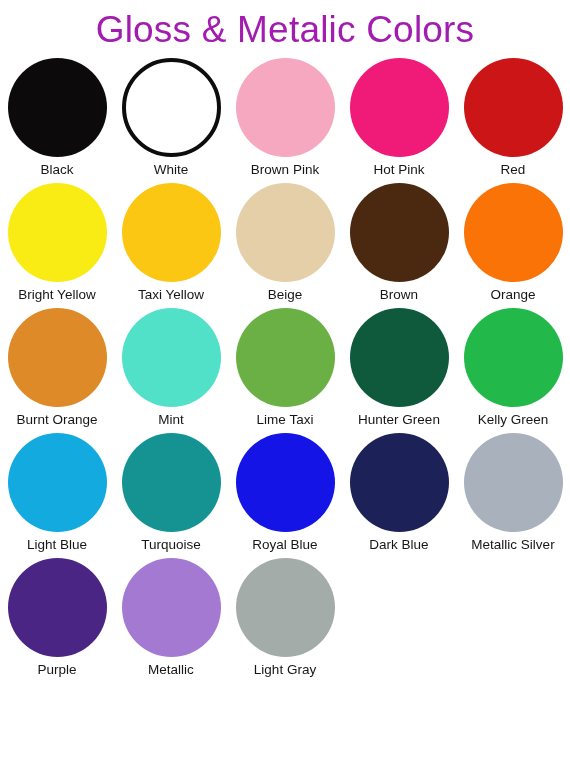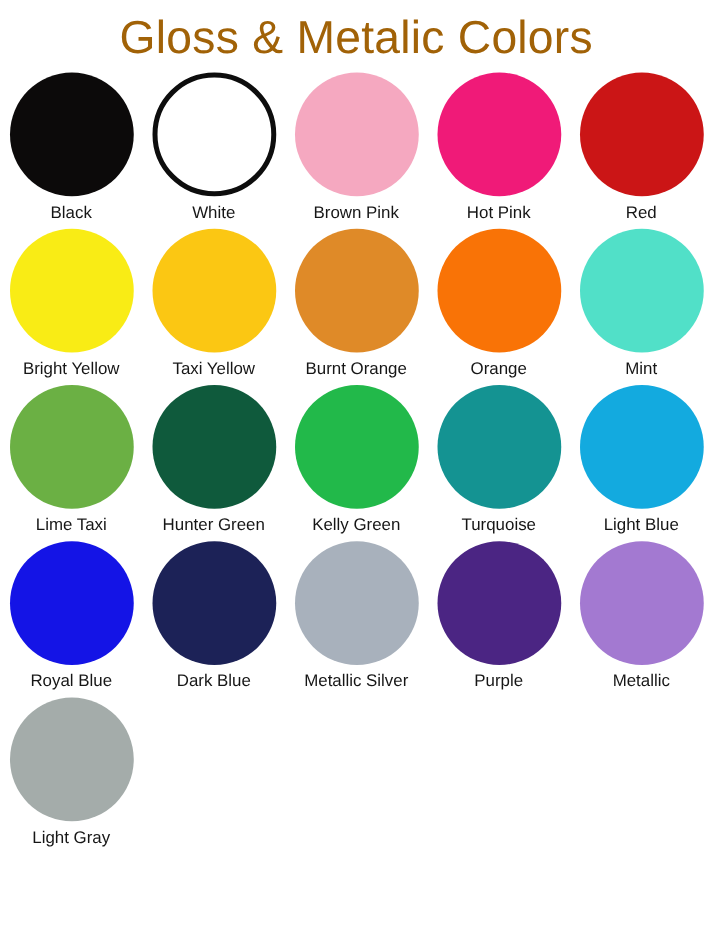--- a/index.html
+++ b/index.html
@@ -28,21 +28,21 @@
   .title {
     position: absolute;
     top: 8px;
     left: 0;
     width: 570px;
     text-align: center;
     font-size: 37px;
     font-weight: 400;
     letter-spacing: 0.2px;
     line-height: 44px;
-    color: #a16207;
+    color: #a21caf;
     font-family: "Liberation Sans", sans-serif;
     white-space: nowrap;
   }
 
   .grid {
     position: absolute;
     top: 58px;
     left: 0;
     width: 570px;
     display: grid;
@@ -117,52 +117,60 @@
 
     <div class="swatch-cell">
       <div class="dot" style="background: rgb(249, 236, 21);"></div>
       <div class="swatch-label">Bright Yellow</div>
     </div>
     <div class="swatch-cell">
       <div class="dot" style="background: rgb(251, 199, 19);"></div>
       <div class="swatch-label">Taxi Yellow</div>
     </div>
     <div class="swatch-cell">
-      <div class="dot" style="background: rgb(223, 138, 40);"></div>
-      <div class="swatch-label">Burnt Orange</div>
+      <div class="dot" style="background: rgb(228, 207, 168);"></div>
+      <div class="swatch-label">Beige</div>
+    </div>
+    <div class="swatch-cell">
+      <div class="dot" style="background: rgb(74, 41, 16);"></div>
+      <div class="swatch-label">Brown</div>
+    </div>
+    <div class="swatch-cell">
+      <div class="dot" style="background: rgb(249, 115, 6);"></div>
+      <div class="swatch-label">Orange</div>
     </div>
 
     <div class="swatch-cell">
-      <div class="dot" style="background: rgb(249, 115, 6);"></div>
-      <div class="swatch-label">Orange</div>
+      <div class="dot" style="background: rgb(223, 138, 40);"></div>
+      <div class="swatch-label">Burnt Orange</div>
     </div>
     <div class="swatch-cell">
       <div class="dot" style="background: rgb(81, 224, 200);"></div>
       <div class="swatch-label">Mint</div>
     </div>
     <div class="swatch-cell">
       <div class="dot" style="background: rgb(107, 176, 68);"></div>
       <div class="swatch-label">Lime Taxi</div>
     </div>
     <div class="swatch-cell">
       <div class="dot" style="background: rgb(15, 90, 60);"></div>
       <div class="swatch-label">Hunter Green</div>
     </div>
     <div class="swatch-cell">
       <div class="dot" style="background: rgb(34, 185, 74);"></div>
       <div class="swatch-label">Kelly Green</div>
     </div>
 
     <div class="swatch-cell">
+      <div class="dot" style="background: rgb(19, 170, 223);"></div>
+      <div class="swatch-label">Light Blue</div>
+    </div>
+    <div class="swatch-cell">
       <div class="dot" style="background: rgb(20, 147, 146);"></div>
       <div class="swatch-label">Turquoise</div>
-    </div>
-    <div class="swatch-cell">
-      <div class="dot" style="background: rgb(19, 170, 223);"></div>
-      <div class="swatch-label">Light Blue</div>
     </div>
     <div class="swatch-cell">
       <div class="dot" style="background: rgb(20, 20, 230);"></div>
       <div class="swatch-label">Royal Blue</div>
     </div>
     <div class="swatch-cell">
       <div class="dot" style="background: rgb(28, 34, 87);"></div>
       <div class="swatch-label">Dark Blue</div>
     </div>
     <div class="swatch-cell">

